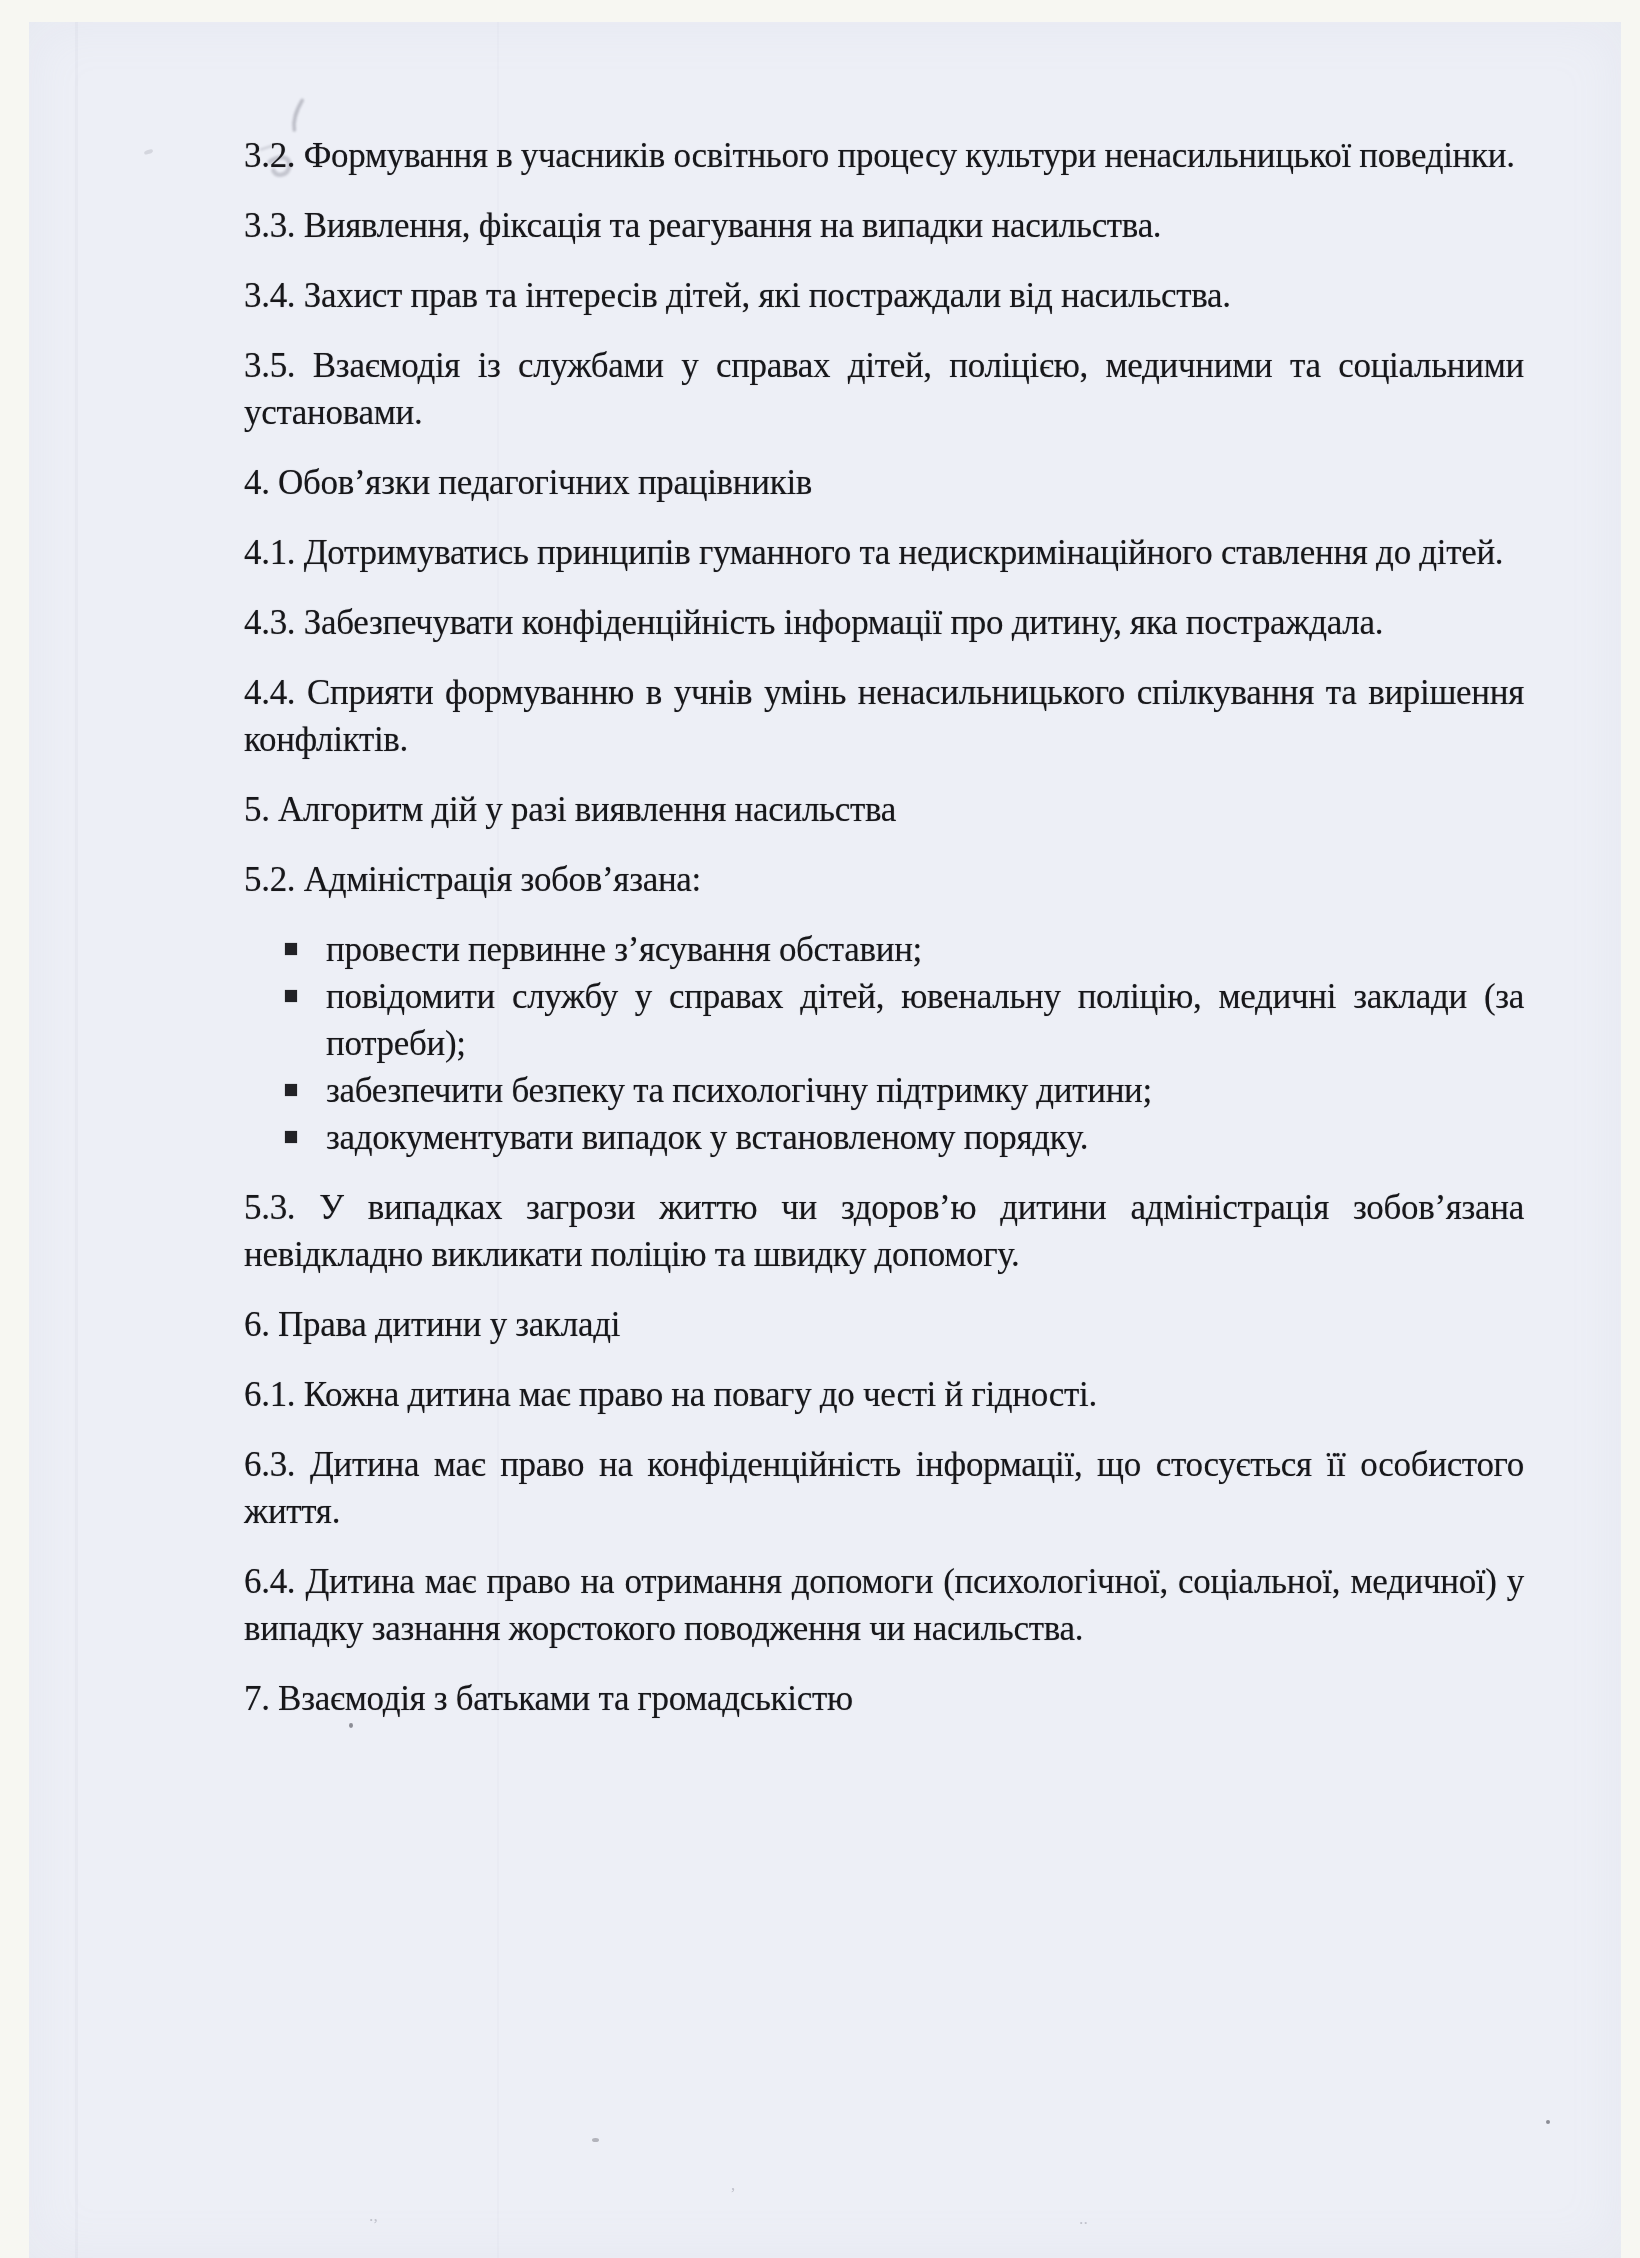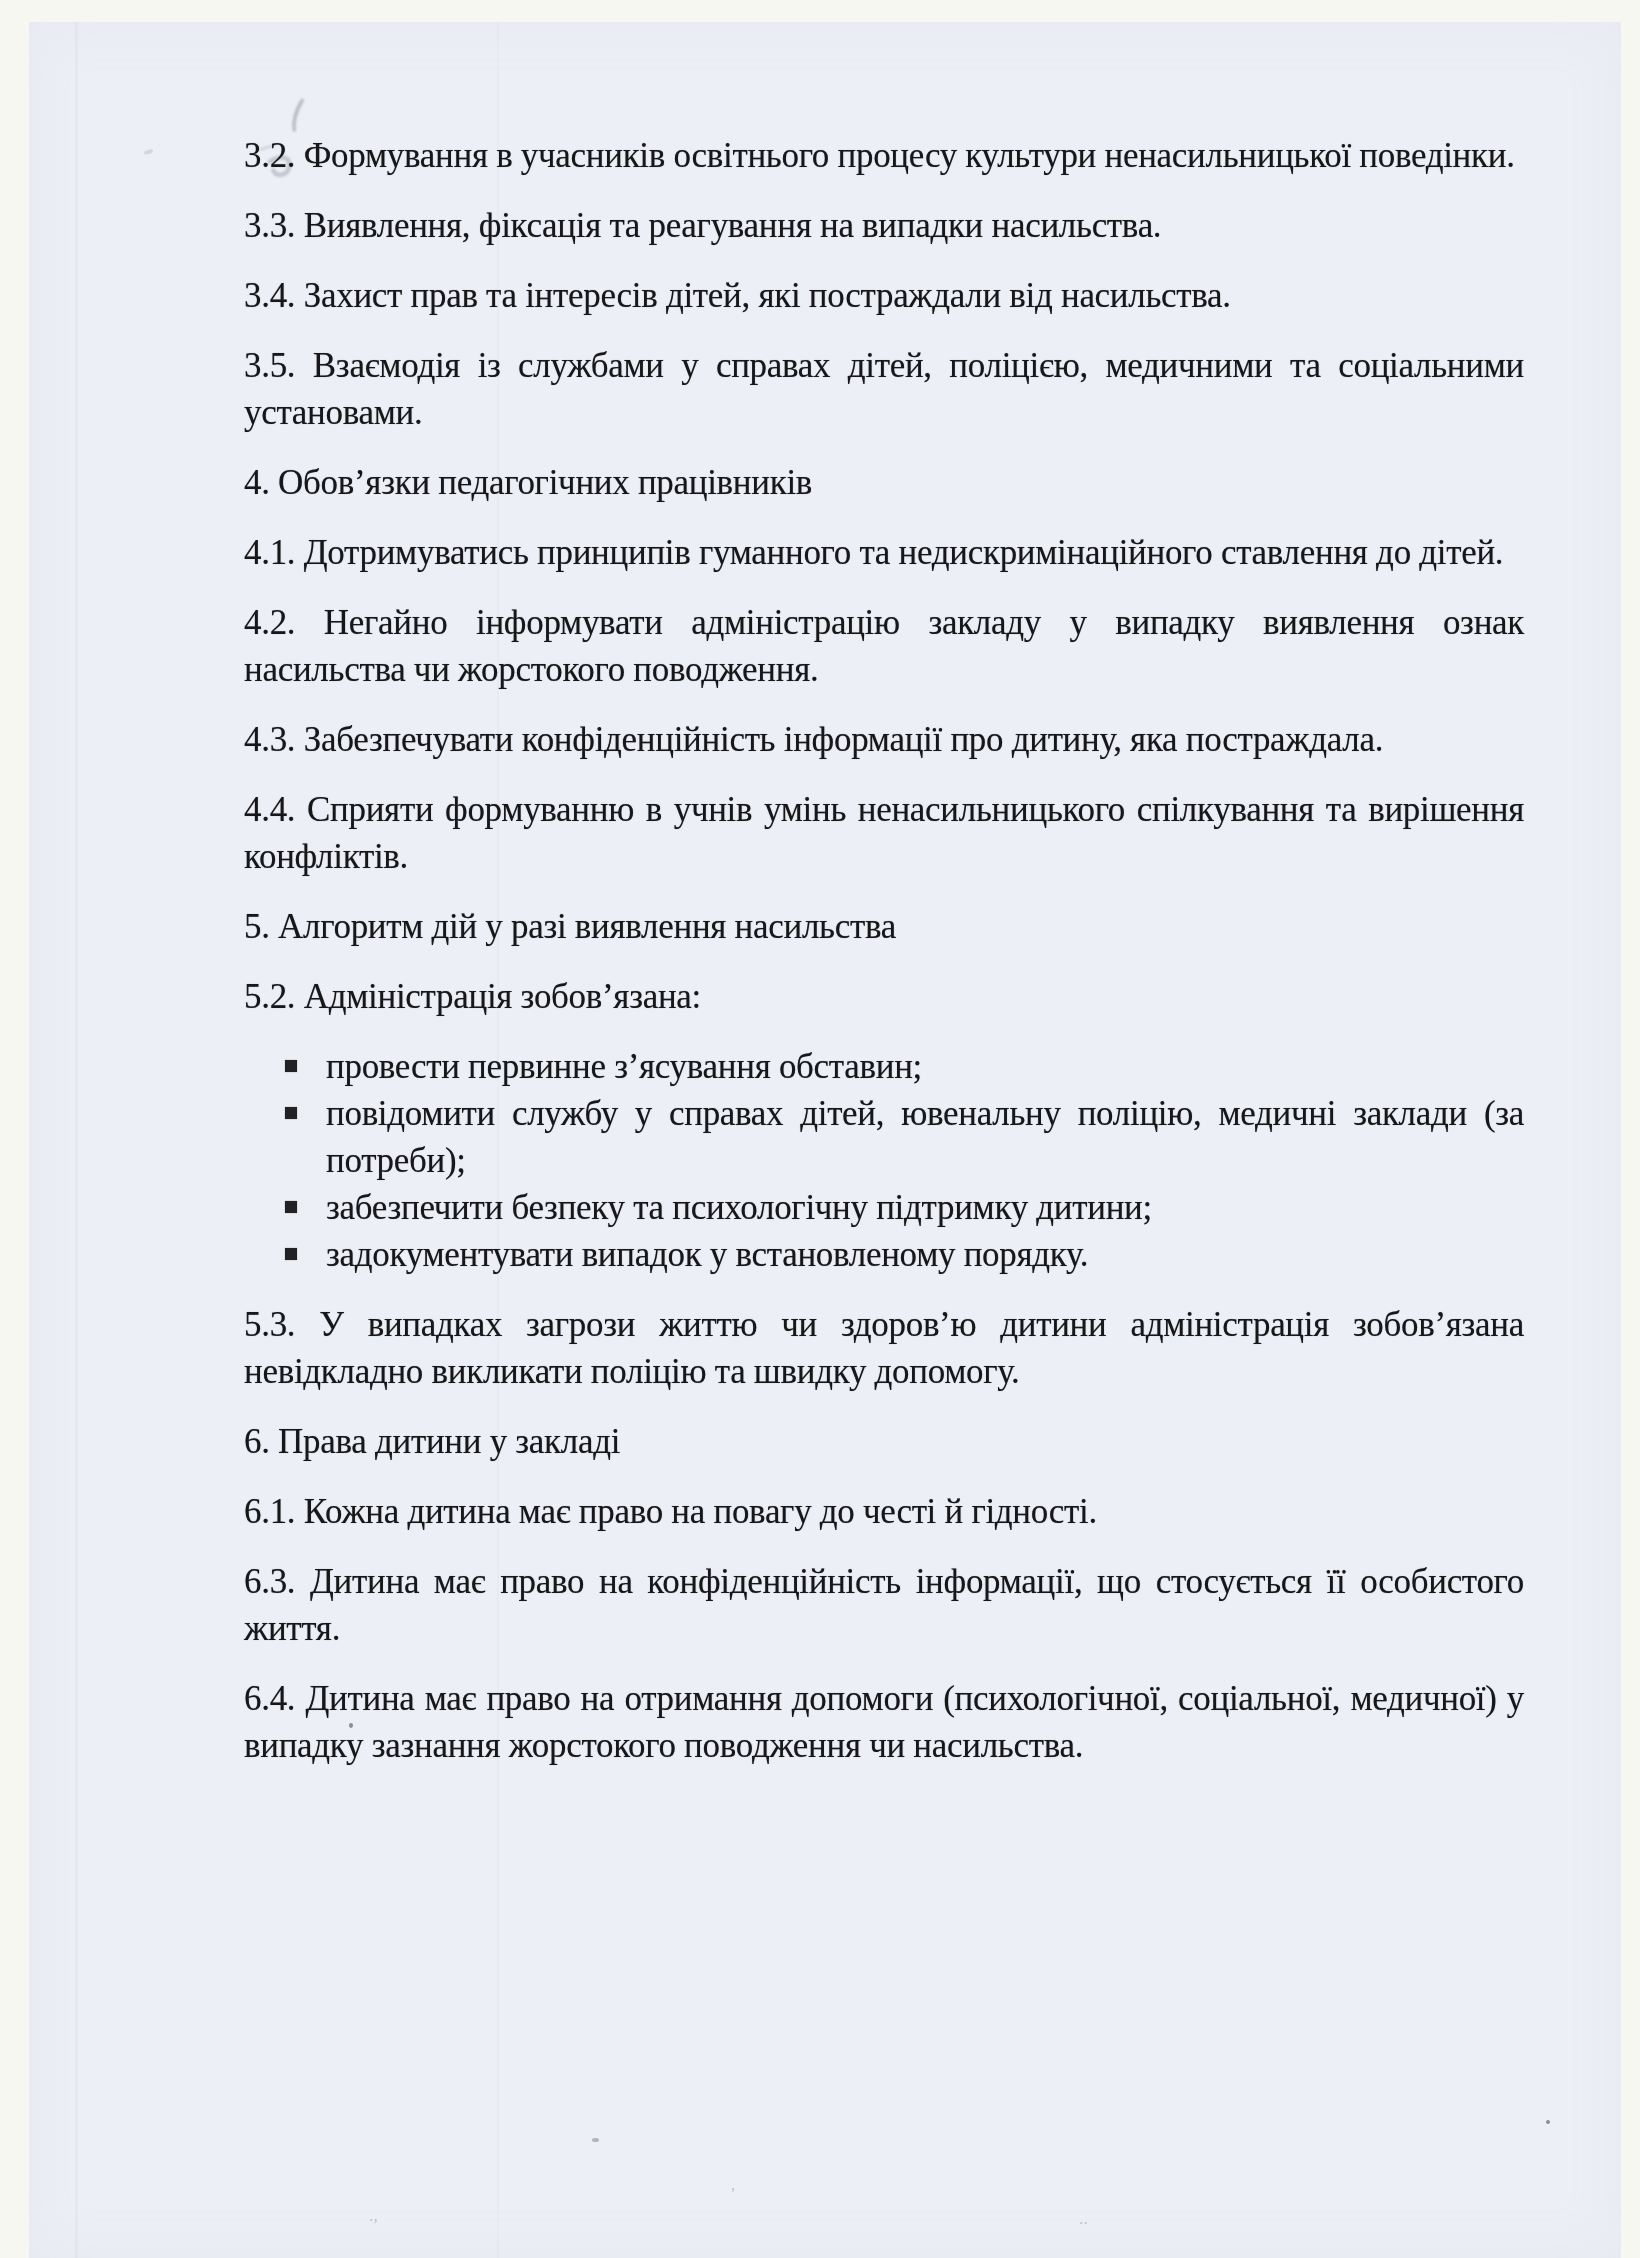--- a/index.html
+++ b/index.html
@@ -122,32 +122,32 @@
   <div class="mark-faint mf3">..</div>
 </div>
 
 <div class="content">
   <p>3.2. Формування в учасників освітнього процесу культури ненасильницької поведінки.</p>
   <p>3.3. Виявлення, фіксація та реагування на випадки насильства.</p>
   <p>3.4. Захист прав та інтересів дітей, які постраждали від насильства.</p>
   <p>3.5. Взаємодія із службами у справах дітей, поліцією, медичними та соціальними установами.</p>
   <p>4. Обов’язки педагогічних працівників</p>
   <p>4.1. Дотримуватись принципів гуманного та недискримінаційного ставлення до дітей.</p>
-  <p>4.2. Негайно інформувати адміністрацію закладу у випадку виявлення ознак насильства чи жорстокого поводження.</p>
   <p>4.3. Забезпечувати конфіденційність інформації про дитину, яка постраждала.</p>
   <p>4.4. Сприяти формуванню в учнів умінь ненасильницького спілкування та вирішення конфліктів.</p>
   <p>5. Алгоритм дій у разі виявлення насильства</p>
   <p>5.2. Адміністрація зобов’язана:</p>
 
   <ul>
     <li>провести первинне з’ясування обставин;</li>
     <li>повідомити службу у справах дітей, ювенальну поліцію, медичні заклади (за потреби);</li>
     <li>забезпечити безпеку та психологічну підтримку дитини;</li>
     <li>задокументувати випадок у встановленому порядку.</li>
   </ul>
 
   <p>5.3. У випадках загрози життю чи здоров’ю дитини адміністрація зобов’язана невідкладно викликати поліцію та швидку допомогу.</p>
   <p>6. Права дитини у закладі</p>
   <p>6.1. Кожна дитина має право на повагу до честі й гідності.</p>
   <p>6.3. Дитина має право на конфіденційність інформації, що стосується її особистого життя.</p>
   <p>6.4. Дитина має право на отримання допомоги (психологічної, соціальної, медичної) у випадку зазнання жорстокого поводження чи насильства.</p>
+  <p>7. Взаємодія з батьками та громадськістю</p>
 </div>
 
 
 </body></html>

